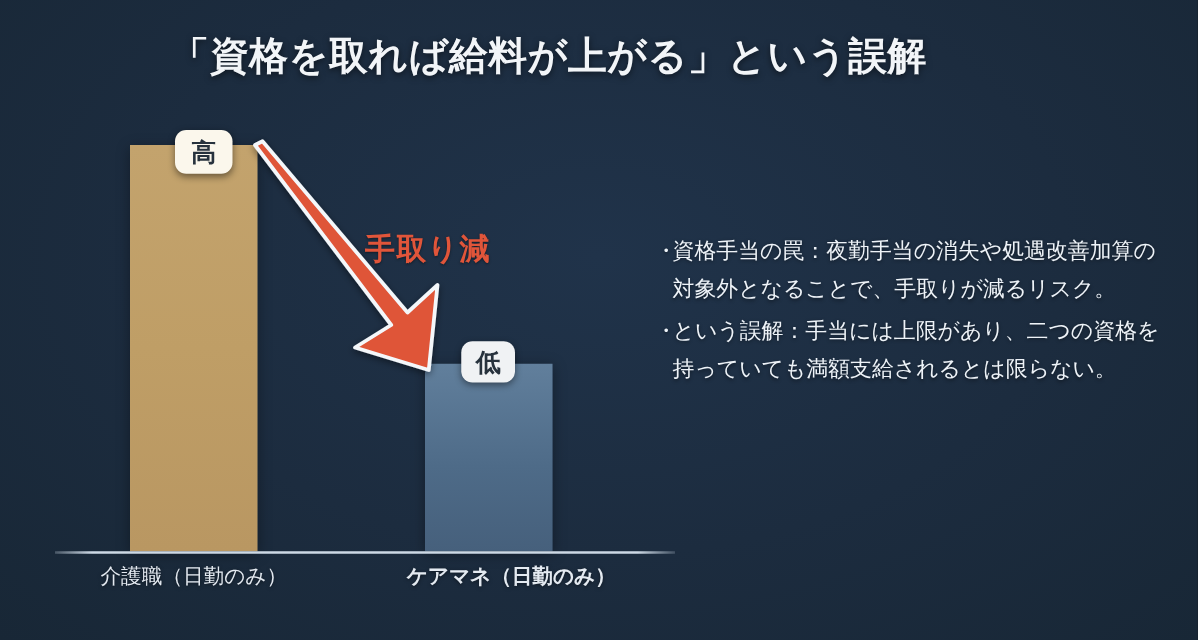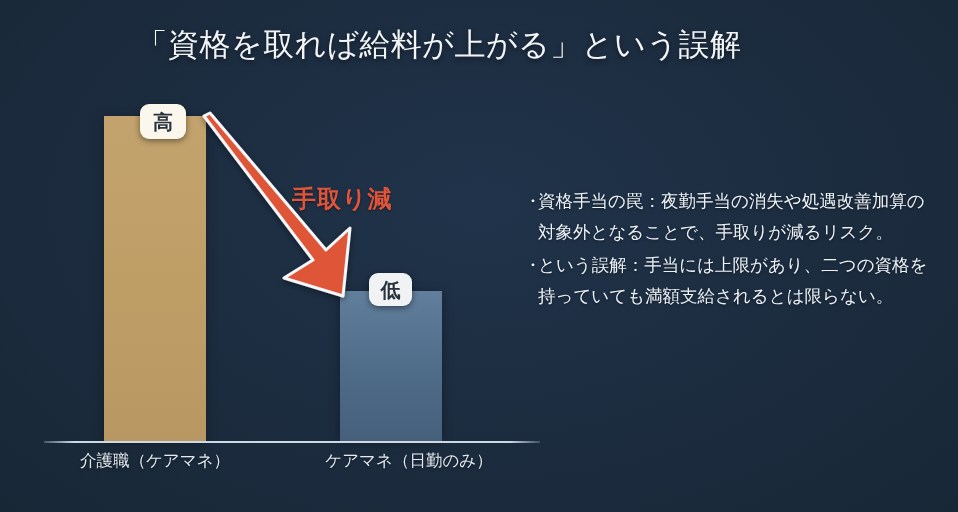--- a/index.html
+++ b/index.html
@@ -20,21 +20,21 @@
 
   
   #title {
     position: absolute;
     left: 0;
     top: 24px;
     width: 878px;
     text-align: center;
     font-family: "DejaVu Serif", "Liberation Serif", serif;
     font-size: 31px;
-    font-weight: 400;
+    font-weight: 700;
     letter-spacing: 0.5px;
     color: #f2f5f8;
     text-shadow: 0 2px 5px rgba(0,0,0,0.55);
     white-space: nowrap;
   }
 
   
   #chart {
     position: absolute;
     left: 0;
@@ -73,21 +73,21 @@
   .axis-label {
     position: absolute;
     top: 450px;
     font-size: 16.5px;
     color: #e4eaf1;
     text-align: center;
     white-space: nowrap;
     text-shadow: 0 1px 3px rgba(0,0,0,0.5);
   }
   #axis-label-0 { left: 44px; width: 222px; }
-  #axis-label-1 { left: 280px; width: 258px; }
+  #axis-label-1 { left: 280px; width: 258px; font-weight: bold; }
 
   
   .badge {
     position: absolute;
     display: flex;
     align-items: center;
     justify-content: center;
     border-radius: 9px;
     font-size: 20px;
     font-weight: 600;
@@ -170,21 +170,21 @@
     <div class="bar" id="bar-high"></div>
 
     <div class="bar" id="bar-low"></div>
 
     <div id="baseline"></div>
 
     <div class="badge" id="badge-high">高</div>
 
     <div class="badge" id="badge-low">低</div>
 
-    <div class="axis-label" id="axis-label-0">介護職（ケアマネ）</div>
+    <div class="axis-label" id="axis-label-0">介護職（日勤のみ）</div>
 
     <div class="axis-label" id="axis-label-1">ケアマネ（日勤のみ）</div>
 
     <div id="arrow-wrap">
       <svg width="200" height="220" viewBox="0 0 200 220">
         <defs>
           <filter id="arrowShadow" x="-30%" y="-30%" width="170%" height="170%">
             <feDropShadow dx="0" dy="2" stdDeviation="3" flood-color="#000" flood-opacity="0.45"></feDropShadow>
           </filter>
         </defs>

